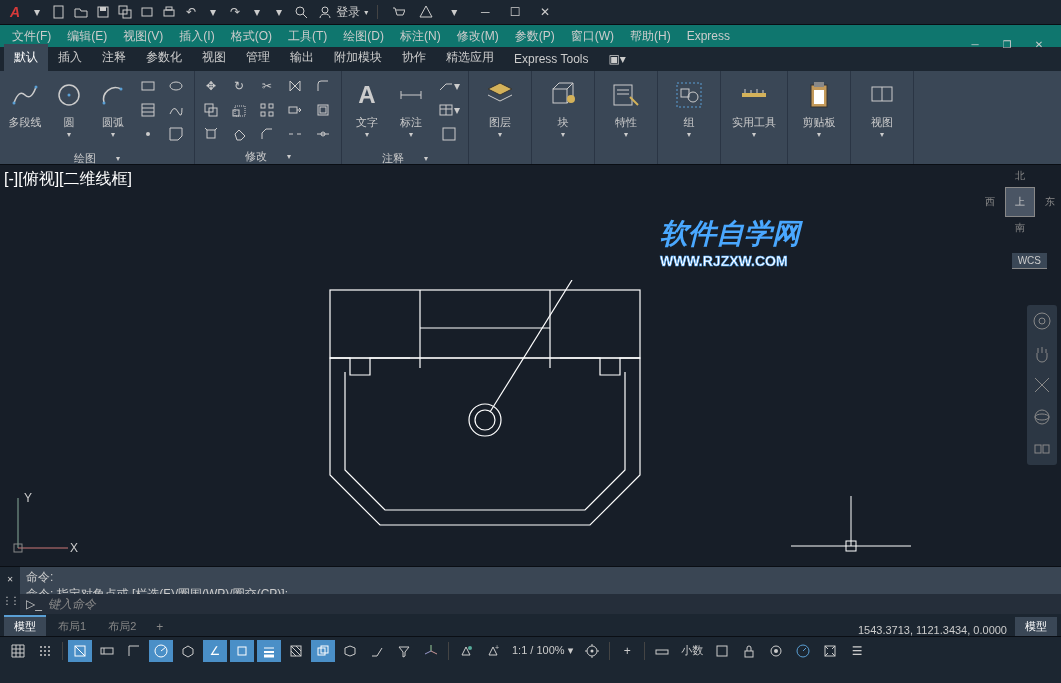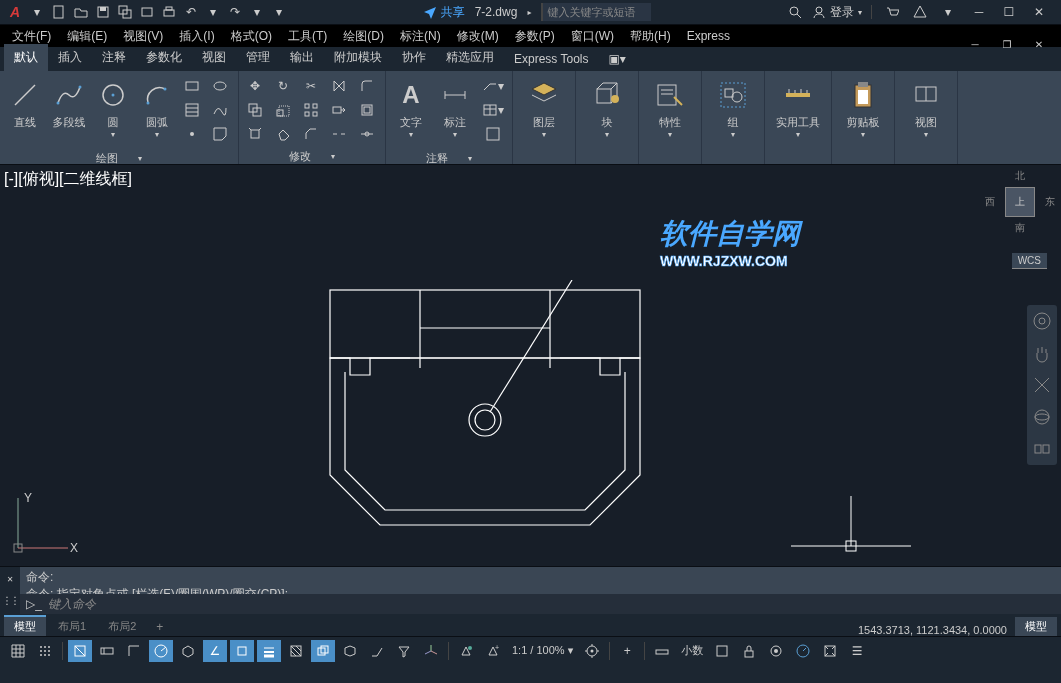--- a/index.html
+++ b/index.html
@@ -9,21 +9,21 @@
 .qat-btn{width:20px;height:20px;display:flex;align-items:center;justify-content:center;cursor:pointer;color:#ccc;margin:0 1px}
 .qat-sep{width:1px;height:14px;background:#444;margin:0 3px}
 .title-center{flex:1;display:flex;align-items:center;justify-content:center;gap:10px}
 .share-btn{color:#4aa8ff;display:flex;align-items:center;gap:4px;cursor:pointer}
 .filename{color:#ccc}
 .search-box{background:#2a3544;height:18px;width:110px;padding:0 4px;color:#888;font-size:11px;display:flex;align-items:center;border-left:2px solid #444}
 .title-right{display:flex;align-items:center;gap:6px;padding-right:4px}
 .login{display:flex;align-items:center;gap:4px;cursor:pointer}
 .win-ctrl{display:flex;gap:2px}
 .win-btn{width:28px;height:20px;display:flex;align-items:center;justify-content:center;cursor:pointer}
-.menubar{height:22px;background:#000000;display:flex;align-items:flex-end;padding:0 4px}
+.menubar{height:22px;background:#0f766e;display:flex;align-items:flex-end;padding:0 4px}
 .menu-item{padding:0 8px;height:22px;display:flex;align-items:center;cursor:pointer;color:#ccc}
 .ribbon-tabs{height:24px;background:#1c2631;display:flex;align-items:flex-end;padding:0 4px}
 .ribbon-tab{padding:5px 10px;cursor:pointer;color:#ccc;font-size:12px}
 .ribbon-tab.active{background:#3a4756;color:#fff}
 .ribbon{height:94px;background:#3a4756;display:flex;border-bottom:1px solid #0a0e14}
 .ribbon-panel{border-right:1px solid #2a3544;display:flex;flex-direction:column;padding:2px}
 .panel-body{flex:1;display:flex;align-items:flex-start;gap:2px;padding:2px}
 .panel-title{text-align:center;font-size:11px;color:#ccc;padding:2px 0;display:flex;align-items:center;justify-content:center;gap:20px}
 .big-btn{display:flex;flex-direction:column;align-items:center;justify-content:flex-start;width:42px;height:72px;cursor:pointer;padding-top:4px}
 .big-btn-icon{width:32px;height:32px;display:flex;align-items:center;justify-content:center;color:#ccc}
@@ -102,31 +102,20 @@
       <svg width="14" height="14">
         <rect x="2" y="5" width="10" height="6" fill="none" stroke="#ccc"></rect>
         <rect x="4" y="2" width="6" height="3" fill="none" stroke="#ccc"></rect>
       </svg>
     </span>
   <span class="qat-btn">↶</span>
   <span class="qat-btn">▾</span>
   <span class="qat-btn">↷</span>
   <span class="qat-btn">▾</span>
   <span class="qat-btn">▾</span>
-  <div class="title-center">
-    <span class="share-btn">
-      <svg width="14" height="14">
-          <path d="M1 7l12-5-5 12-2-5z" fill="#4aa8ff"></path>
-        </svg>
-      <span>共享</span>
-    </span>
-    <span class="filename">7-2.dwg</span>
-    <span style="font-size:8px">▸</span>
-    <span class="search-box">键入关键字或短语</span>
-  </div>
   <div class="title-right">
     <span class="qat-btn">
         <svg width="14" height="14">
           <circle cx="6" cy="6" r="4" fill="none" stroke="#ccc"></circle>
           <line x1="9" y1="9" x2="13" y2="13" stroke="#ccc"></line>
         </svg>
       </span>
     <span class="login">
       <svg width="14" height="14">
           <circle cx="7" cy="5" r="3" fill="none" stroke="#ccc"></circle>
@@ -191,28 +180,20 @@
   <div class="ribbon-tab">▣▾</div>
 </div>
 
 <div class="ribbon">
 
   <div class="ribbon-panel">
     <div class="panel-body">
       <div class="big-btn">
         <div class="big-btn-icon">
             <svg width="28" height="28">
-              <line x1="4" y1="24" x2="24" y2="4" stroke="#ccc" stroke-width="1.5"></line>
-            </svg>
-          </div>
-        <div class="big-btn-label">直线</div>
-      </div>
-      <div class="big-btn">
-        <div class="big-btn-icon">
-            <svg width="28" height="28">
               <path d="M3 22 Q8 8 14 14 T25 6" fill="none" stroke="#ccc" stroke-width="1.5"></path>
               <circle cx="3" cy="22" r="1.5" fill="#5a9fd4"></circle>
               <circle cx="25" cy="6" r="1.5" fill="#5a9fd4"></circle>
             </svg>
           </div>
         <div class="big-btn-label">多段线</div>
       </div>
       <div class="big-btn">
         <div class="big-btn-icon">
             <svg width="28" height="28">

